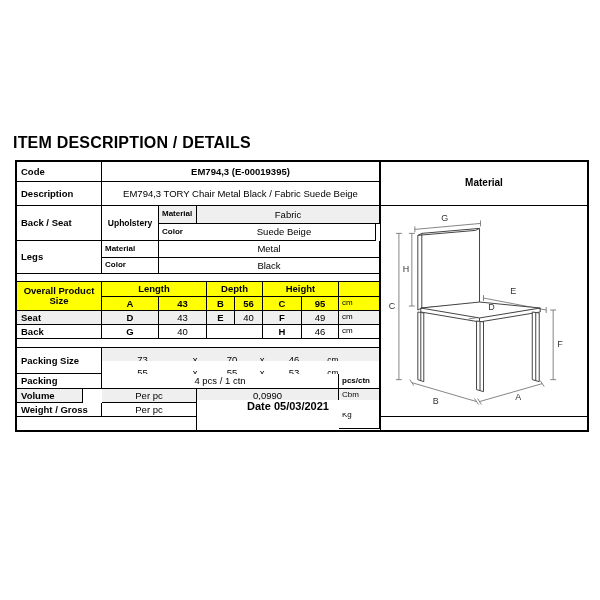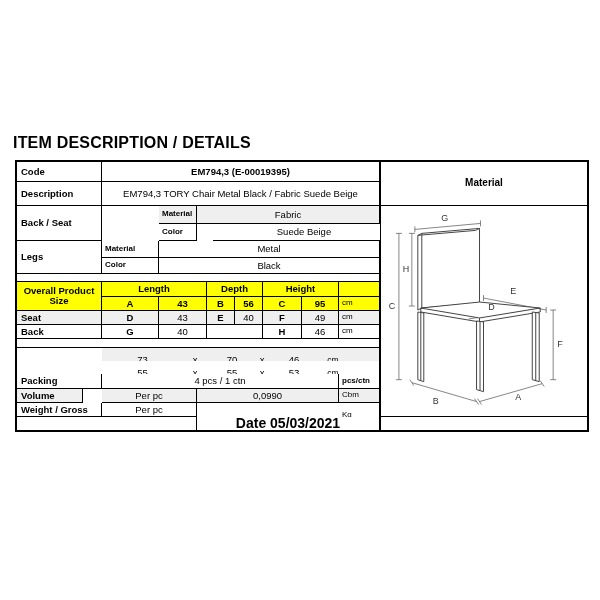--- a/index.html
+++ b/index.html
@@ -40,24 +40,25 @@
 
   <div class="sheet">
 
     <div class="cell lbl" style="left:0;top:0;width:85px;height:20px">Code</div>
     <div class="cell bold" style="left:85px;top:0;width:278px;height:20px">EM794,3 (E-00019395)</div>
 
     <div class="cell lbl" style="left:0;top:20px;width:85px;height:24px">Description</div>
     <div class="cell" style="left:85px;top:20px;width:278px;height:24px">EM794,3 TORY Chair Metal Black / Fabric Suede Beige</div>
 
     <div class="cell lbl" style="left:0;top:44px;width:85px;height:35px">Back / Seat</div>
+    <div class="cell bold" style="left:85px;top:44px;width:57px;height:35px;font-size:8.5px">Upholstery</div>
     <div class="cell sm bold left shade" style="left:142px;top:44px;width:38px;height:18px">Material</div>
     <div class="cell shade" style="left:180px;top:44px;width:183px;height:18px">Fabric</div>
     <div class="cell sm bold left" style="left:142px;top:62px;width:38px;height:17px">Color</div>
-    <div class="cell" style="left:196px;top:62px;width:183px;height:17px">Suede Beige</div>
+    <div class="cell" style="left:176px;top:62px;width:183px;height:17px">Suede Beige</div>
 
     <div class="cell lbl" style="left:0;top:79px;width:85px;height:33px">Legs</div>
     <div class="cell sm bold left" style="left:85px;top:79px;width:57px;height:17px">Material</div>
     <div class="cell" style="left:142px;top:79px;width:221px;height:17px">Metal</div>
     <div class="cell sm bold left" style="left:85px;top:96px;width:57px;height:16px">Color</div>
     <div class="cell" style="left:142px;top:96px;width:221px;height:16px">Black</div>
 
     <div class="cell" style="left:0;top:112px;width:363px;height:8px"></div>
 
     <div class="cell yellow bold" style="left:85px;top:120px;width:105px;height:15px">Length</div>
@@ -89,20 +90,21 @@
     <div class="cell lbl" style="left:0;top:163px;width:85px;height:14px">Back</div>
     <div class="cell bold" style="left:85px;top:163px;width:57px;height:14px">G</div>
     <div class="cell" style="left:142px;top:163px;width:48px;height:14px">40</div>
     <div class="cell" style="left:190px;top:163px;width:56px;height:14px"></div>
     <div class="cell bold" style="left:246px;top:163px;width:39px;height:14px">H</div>
     <div class="cell" style="left:285px;top:163px;width:37px;height:14px">46</div>
     <div class="cell sm left" style="left:322px;top:163px;width:41px;height:14px">cm</div>
 
     <div class="cell" style="left:0;top:177px;width:363px;height:9px"></div>
 
+    <div class="cell lbl" style="left:0;top:186px;width:85px;height:26px">Packing Size</div>
     <div class="cell pack-row shade" style="left:85px;top:186px;width:278px;height:13px">
       <span class="ps1">73</span>
       <span class="ps2">x</span>
       <span class="ps3">70</span>
       <span class="ps4">x</span>
       <span class="ps5">46</span>
       <span class="ps6">cm</span>
     </div>
     <div class="cell pack-row" style="left:85px;top:199px;width:278px;height:13px">
       <span class="ps1">55</span>
@@ -120,21 +122,21 @@
     <div class="cell lbl shade" style="left:0;top:227px;width:66px;height:14px">Volume</div>
     <div class="cell shade" style="left:85px;top:227px;width:95px;height:14px">Per pc</div>
     <div class="cell shade" style="left:180px;top:227px;width:142px;height:14px">0,0990</div>
     <div class="cell sm left shade" style="left:322px;top:227px;width:41px;height:14px">Cbm</div>
 
     <div class="cell lbl" style="left:0;top:241px;width:85px;height:14px">Weight / Gross</div>
     <div class="cell" style="left:85px;top:241px;width:95px;height:14px">Per pc</div>
     <div class="cell sm left" style="left:322px;top:241px;width:41px;height:26px">Kg</div>
 
     <div class="cell nobottom" style="left:0;top:255px;width:180px;height:13px"></div>
-    <div class="cell nobottom bold" style="left:180px;top:255px;width:183px;height:13px;font-size:14px">Date 05/03/2021</div>
+    <div class="cell nobottom bold" style="left:180px;top:238px;width:183px;height:13px;font-size:11px">Date 05/03/2021</div>
     <div class="cell nobottom noright dleft" style="left:363px;top:255px;width:207px;height:13px"></div>
 
     <div class="cell bold noright dleft" style="left:363px;top:0;width:207px;height:44px;font-size:10px">Material</div>
     <div class="cell noright dleft" style="left:363px;top:44px;width:207px;height:211px;padding:0">
       <svg width="207" height="211" viewBox="0 0 207 211">
 
         <g stroke="#666" stroke-width="0.8" fill="none">
           <path d="M34,23 L100,17"></path>
             <path d="M34,20 L34,26"></path>
             <path d="M100,14 L100,20"></path>

